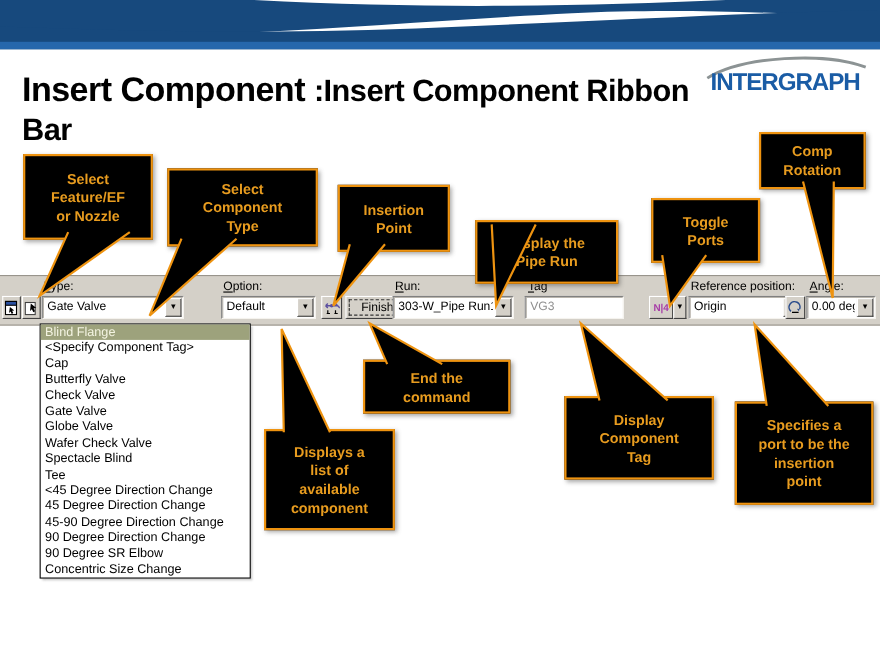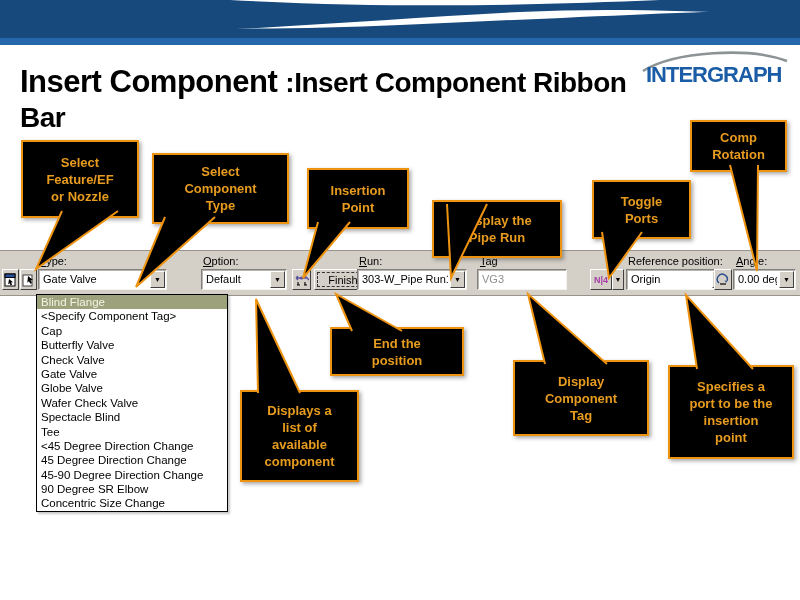--- a/index.html
+++ b/index.html
@@ -185,20 +185,21 @@
       <div class="list-item">Butterfly Valve</div>
       <div class="list-item">Check Valve</div>
       <div class="list-item">Gate Valve</div>
       <div class="list-item">Globe Valve</div>
       <div class="list-item">Wafer Check Valve</div>
       <div class="list-item">Spectacle Blind</div>
       <div class="list-item">Tee</div>
       <div class="list-item">&lt;45 Degree Direction Change</div>
       <div class="list-item">45 Degree Direction Change</div>
       <div class="list-item">45-90 Degree Direction Change</div>
+      <div class="list-item">90 Degree Direction Change</div>
       <div class="list-item">90 Degree SR Elbow</div>
       <div class="list-item">Concentric Size Change</div>
     </div>
 
   <svg class="layer tails" width="800" height="600" viewBox="0 0 800 600">
     <path d="M62,211 L36,269 L118,211"></path>
     <path d="M165,217 L136,287 L215,217"></path>
     <path d="M318,222 L303,278 L350,222"></path>
     <path d="M447,204 L451,278 L487,204"></path>
     <path d="M602,232 L609,278 L642,232"></path>
@@ -217,21 +218,21 @@
 Type</span></div>
   <div class="callout c3"><span>Insertion
 Point</span></div>
   <div class="callout c4"><span>Display the
 Pipe Run</span></div>
   <div class="callout c5"><span>Toggle
 Ports</span></div>
   <div class="callout c6"><span>Comp
 Rotation</span></div>
   <div class="callout c7"><span>End the
-position</span></div>
+command</span></div>
   <div class="callout c8"><span>Displays a
 list of
 available
 component</span></div>
   <div class="callout c9"><span>Display
 Component
 Tag</span></div>
   <div class="callout c10"><span>Specifies a
 port to be the
 insertion

